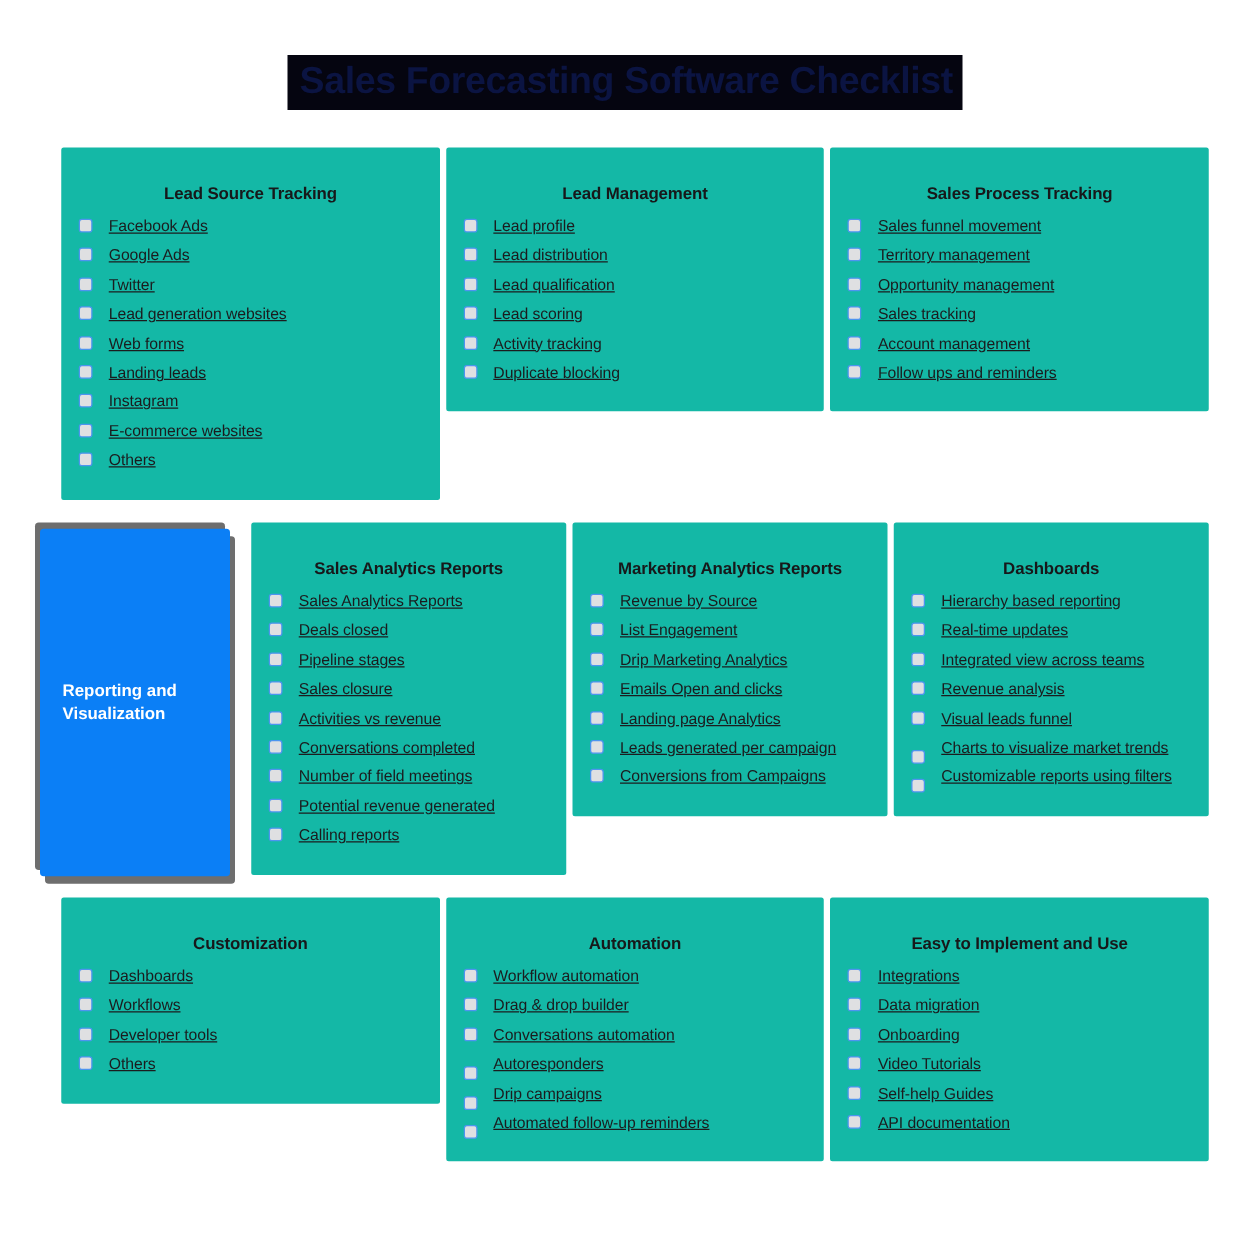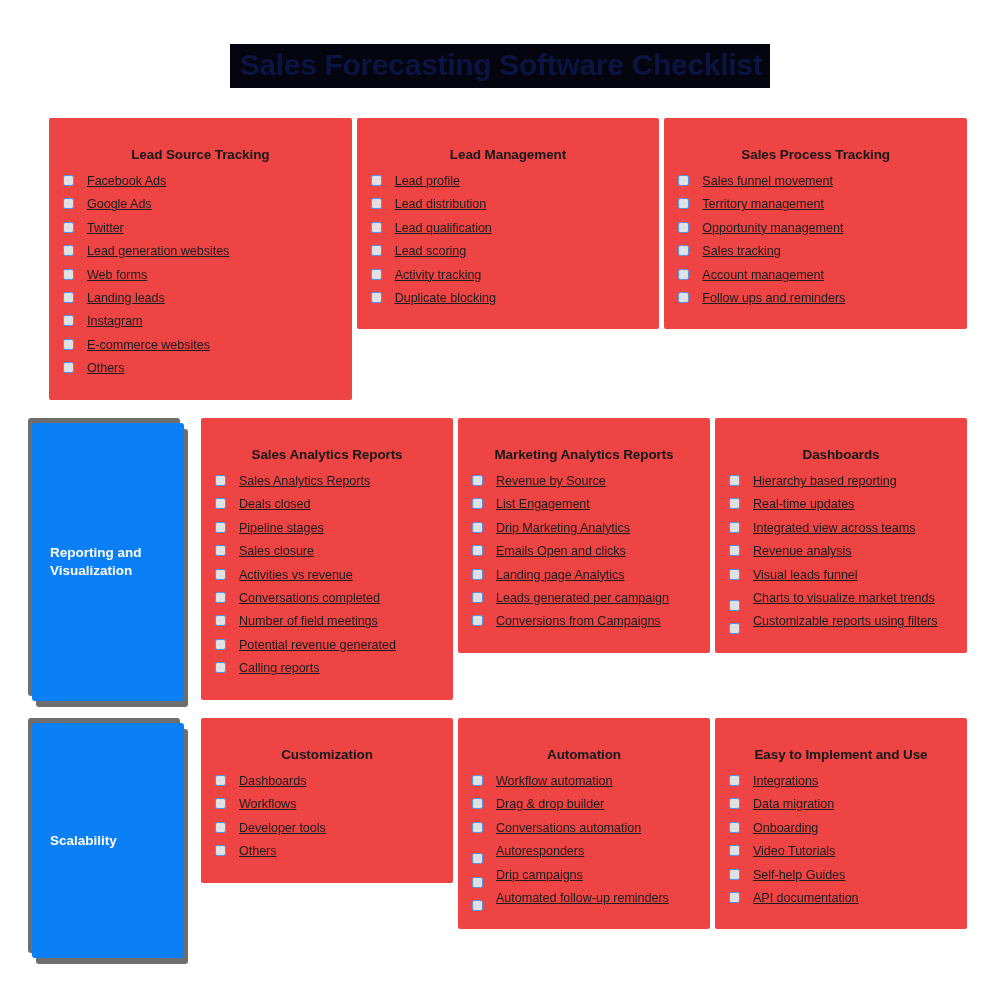--- a/index.html
+++ b/index.html
@@ -89,21 +89,21 @@
   
   .list-col {
     flex: 1 1 0;
     display: flex;
     flex-direction: column;
     min-width: 0;
   }
   .list-col + .list-col { margin-left: 5px; }
 
   .list-card {
-    background: #ef4444;
+    background: #14b8a6;
     border-radius: 2px;
     padding: 28px 14px 16px 14px;
     height: 100%;
   }
   .list-card .card-title {
     text-align: center;
     font-size: 13.5px;
     font-weight: bold;
     color: #17181a;
     letter-spacing: -0.1px;
@@ -394,25 +394,20 @@
           </div>
         </div>
       </div>
 
     </div>
 
     <div class="row-gap"></div>
 
     <div class="row r3">
 
-      <div class="cat-card c3">
-        <span class="cat-label">
-          <span>Scalability</span>
-        </span>
-      </div>
       <div class="spacer-mid"></div>
 
       <div class="list-col">
         <div class="list-card">
           <div class="card-title">Customization</div>
           <div class="items">
             <div class="item">
                 <span class="cbox"></span>
                 <span class="label">Dashboards</span>
               </div>

